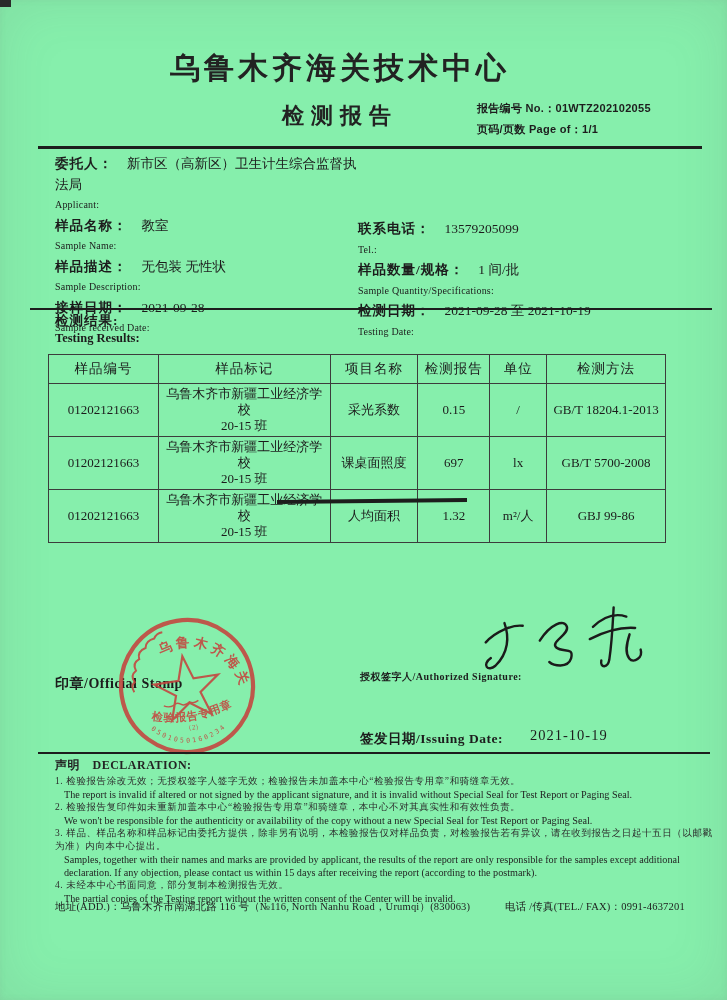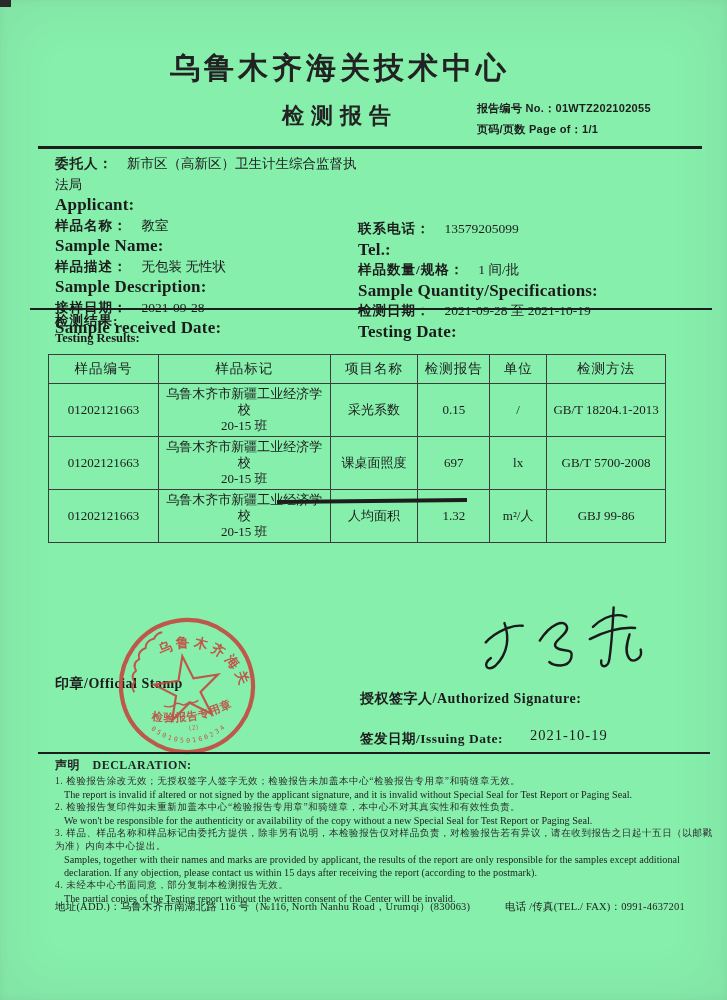--- a/index.html
+++ b/index.html
@@ -18,33 +18,33 @@
   .rule{position:absolute;background:#1d1d1d;}
   .rule-header{left:38px;top:146px;width:664px;height:3px;}
   .rule-info{left:30px;top:308px;width:682px;height:2px;}
   .rule-sign{left:38px;top:752px;width:672px;height:1.6px;}
   .end-line{left:277px;top:499px;width:190px;height:4px;transform:rotate(-.6deg);}
   .info-col{position:absolute;line-height:20.5px;font-size:13.5px;}
   .info-left{left:55px;top:154px;width:305px;}
   .info-right{left:358px;top:195px;width:340px;margin-top:24px;}
   .zh-label{font-weight:bold;letter-spacing:1px;}
   .zh-value{padding-left:14px;}
-  .en-line{font-weight:bold;font-size:17px;letter-spacing:.2px;}
+  .en-line{font-weight:normal;font-size:10px;letter-spacing:.2px;}
   .results-zh{position:absolute;left:55px;top:312px;font-size:13.5px;font-weight:bold;letter-spacing:1px;}
   .results-en{position:absolute;left:55px;top:331px;font-size:12.5px;font-weight:bold;}
   table.results{position:absolute;left:48px;top:354px;width:618px;border-collapse:collapse;
     font-size:13px;text-align:center;color:#1b1b1b;}
   table.results th,table.results td{border:1px solid #3c3c3c;padding:2px 3px;font-weight:normal;}
   table.results th{height:24px;font-size:13.5px;letter-spacing:1px;}
   table.results td{height:36px;}
   .mark-cell div{line-height:16px;}
   col.c-no{width:110px;} col.c-mark{width:172px;} col.c-item{width:88px;}
   col.c-res{width:72px;} col.c-unit{width:57px;} col.c-method{width:119px;}
   .stamp-label{position:absolute;left:55px;top:675px;font-size:14px;font-weight:bold;letter-spacing:.5px;}
-  .sig-label{position:absolute;left:360px;top:690px;font-size:14px;font-weight:bold;letter-spacing:.5px;}
+  .sig-label{position:absolute;left:360px;top:670px;font-size:10px;font-weight:bold;letter-spacing:.5px;}
   .issue-label{position:absolute;left:360px;top:730px;font-size:13.5px;font-weight:bold;letter-spacing:.5px;}
   .issue-date{position:absolute;left:530px;top:727px;font-size:14.5px;letter-spacing:1px;}
   .stamp-svg{position:absolute;left:110px;top:610px;opacity:.88;}
   .sig-svg{position:absolute;left:468px;top:603px;}
   .decl{position:absolute;left:55px;top:757px;width:662px;color:#232323;}
   .decl-title{font-size:12px;font-weight:bold;letter-spacing:.5px;margin-bottom:1px;}
   .decl-zh{font-size:9.5px;letter-spacing:.6px;line-height:13px;color:#2b2b2b;}
   .decl-en{font-size:10.2px;line-height:13px;padding-left:9px;color:#1f1f1f;}
   .footer-address{position:absolute;left:55px;top:900px;font-size:10.5px;letter-spacing:.2px;}
   .footer-phone{position:absolute;left:505px;top:900px;font-size:10.5px;letter-spacing:.2px;}

